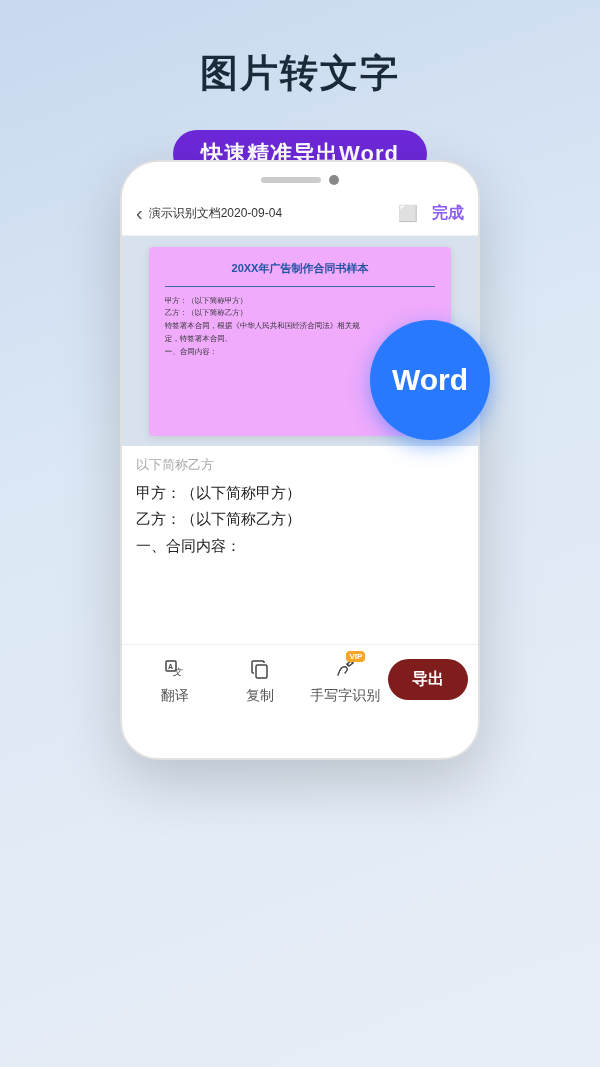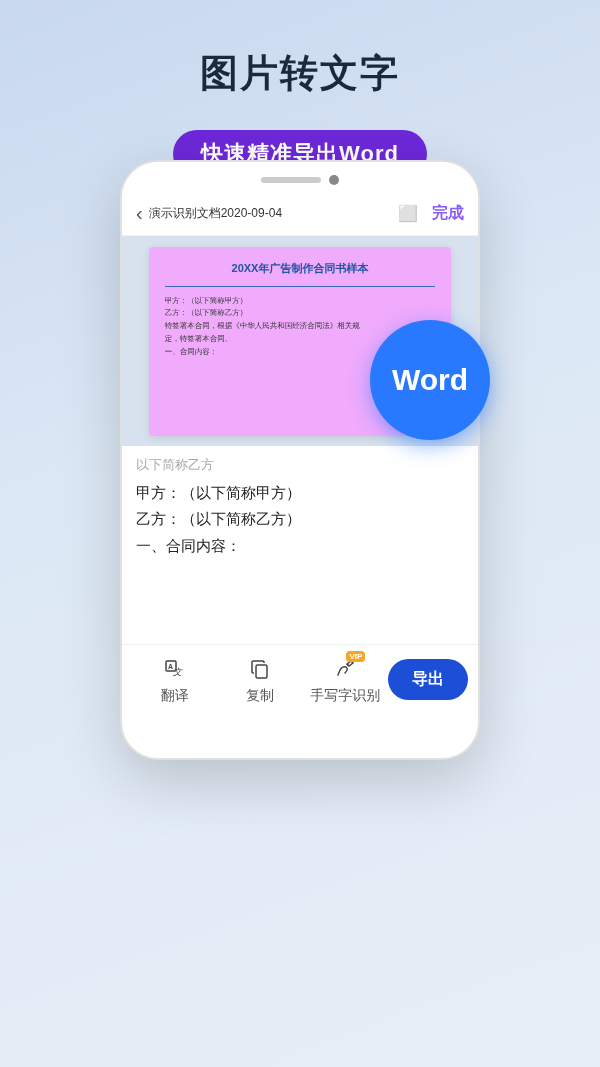--- a/index.html
+++ b/index.html
@@ -224,21 +224,21 @@
       top: -4px;
       right: -6px;
       background: #f5a623;
       color: #fff;
       font-size: 8px;
       padding: 1px 3px;
       border-radius: 4px;
       font-weight: 700;
     }
     .export-btn {
-      background: #1d4ed8;
+      background: #7f1d1d;
       color: #fff;
       border: none;
       border-radius: 22px;
       padding: 10px 24px;
       font-size: 16px;
       font-weight: 600;
       cursor: pointer;
       flex: 0 0 auto;
     }
 

